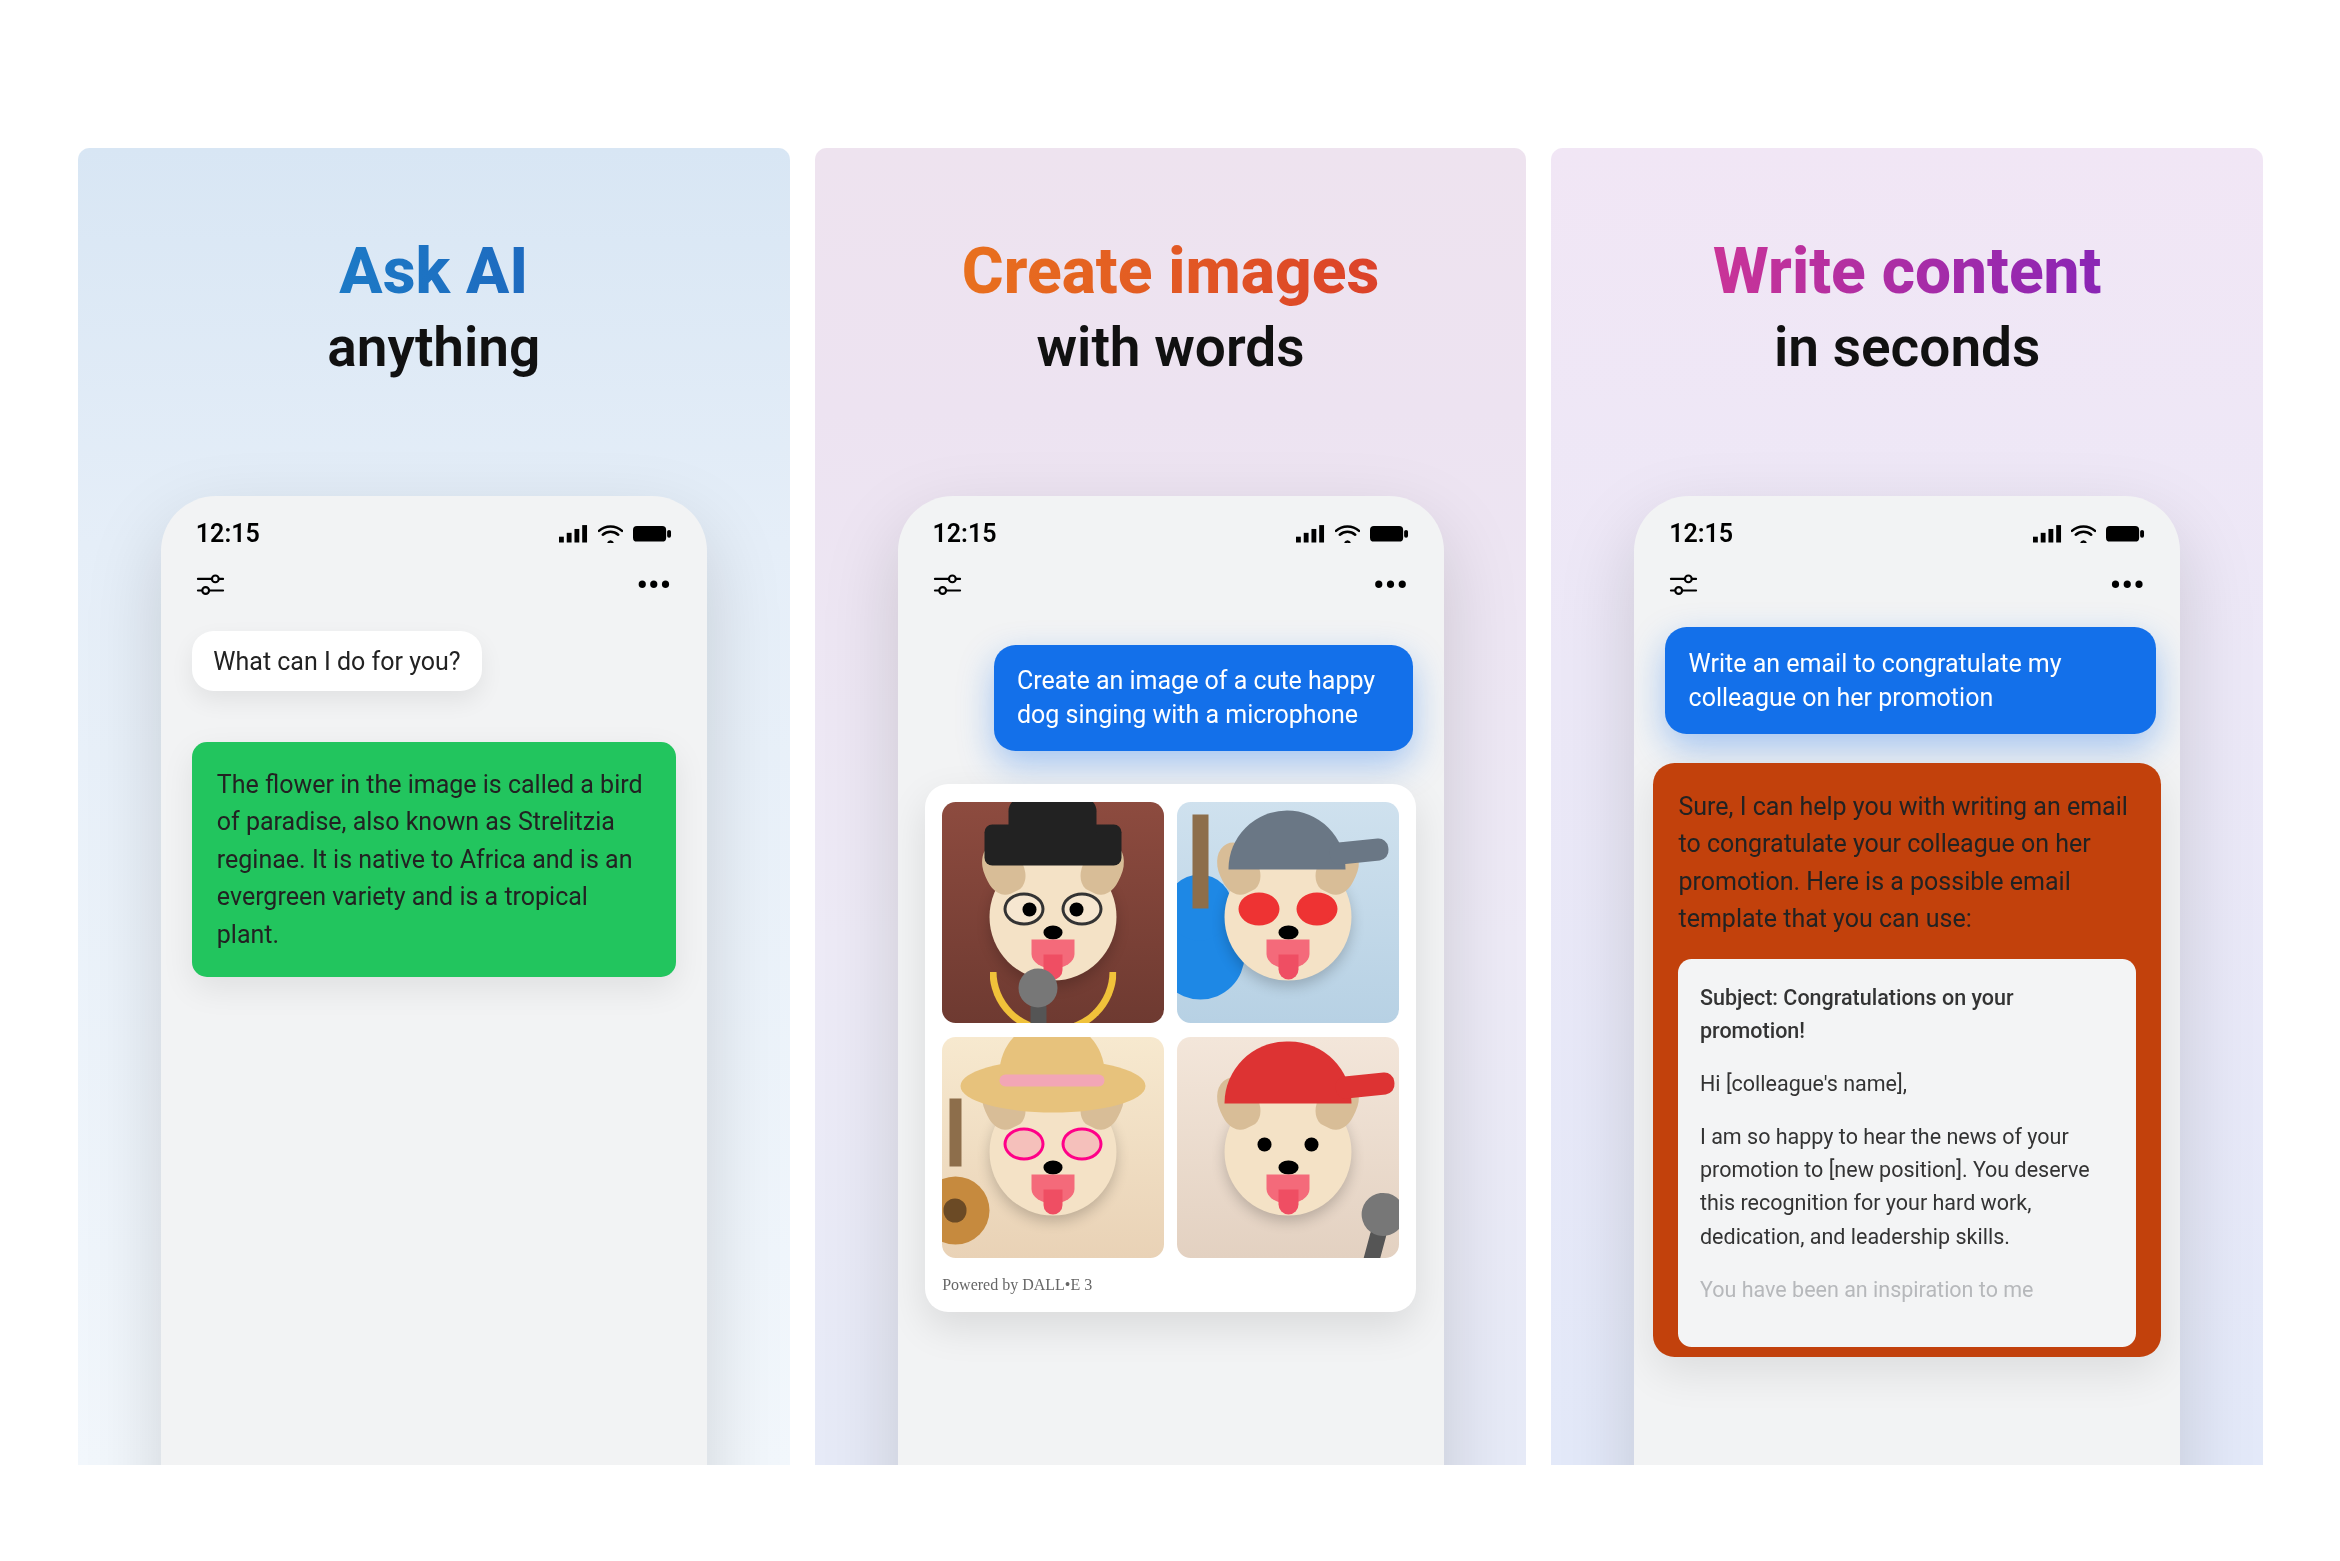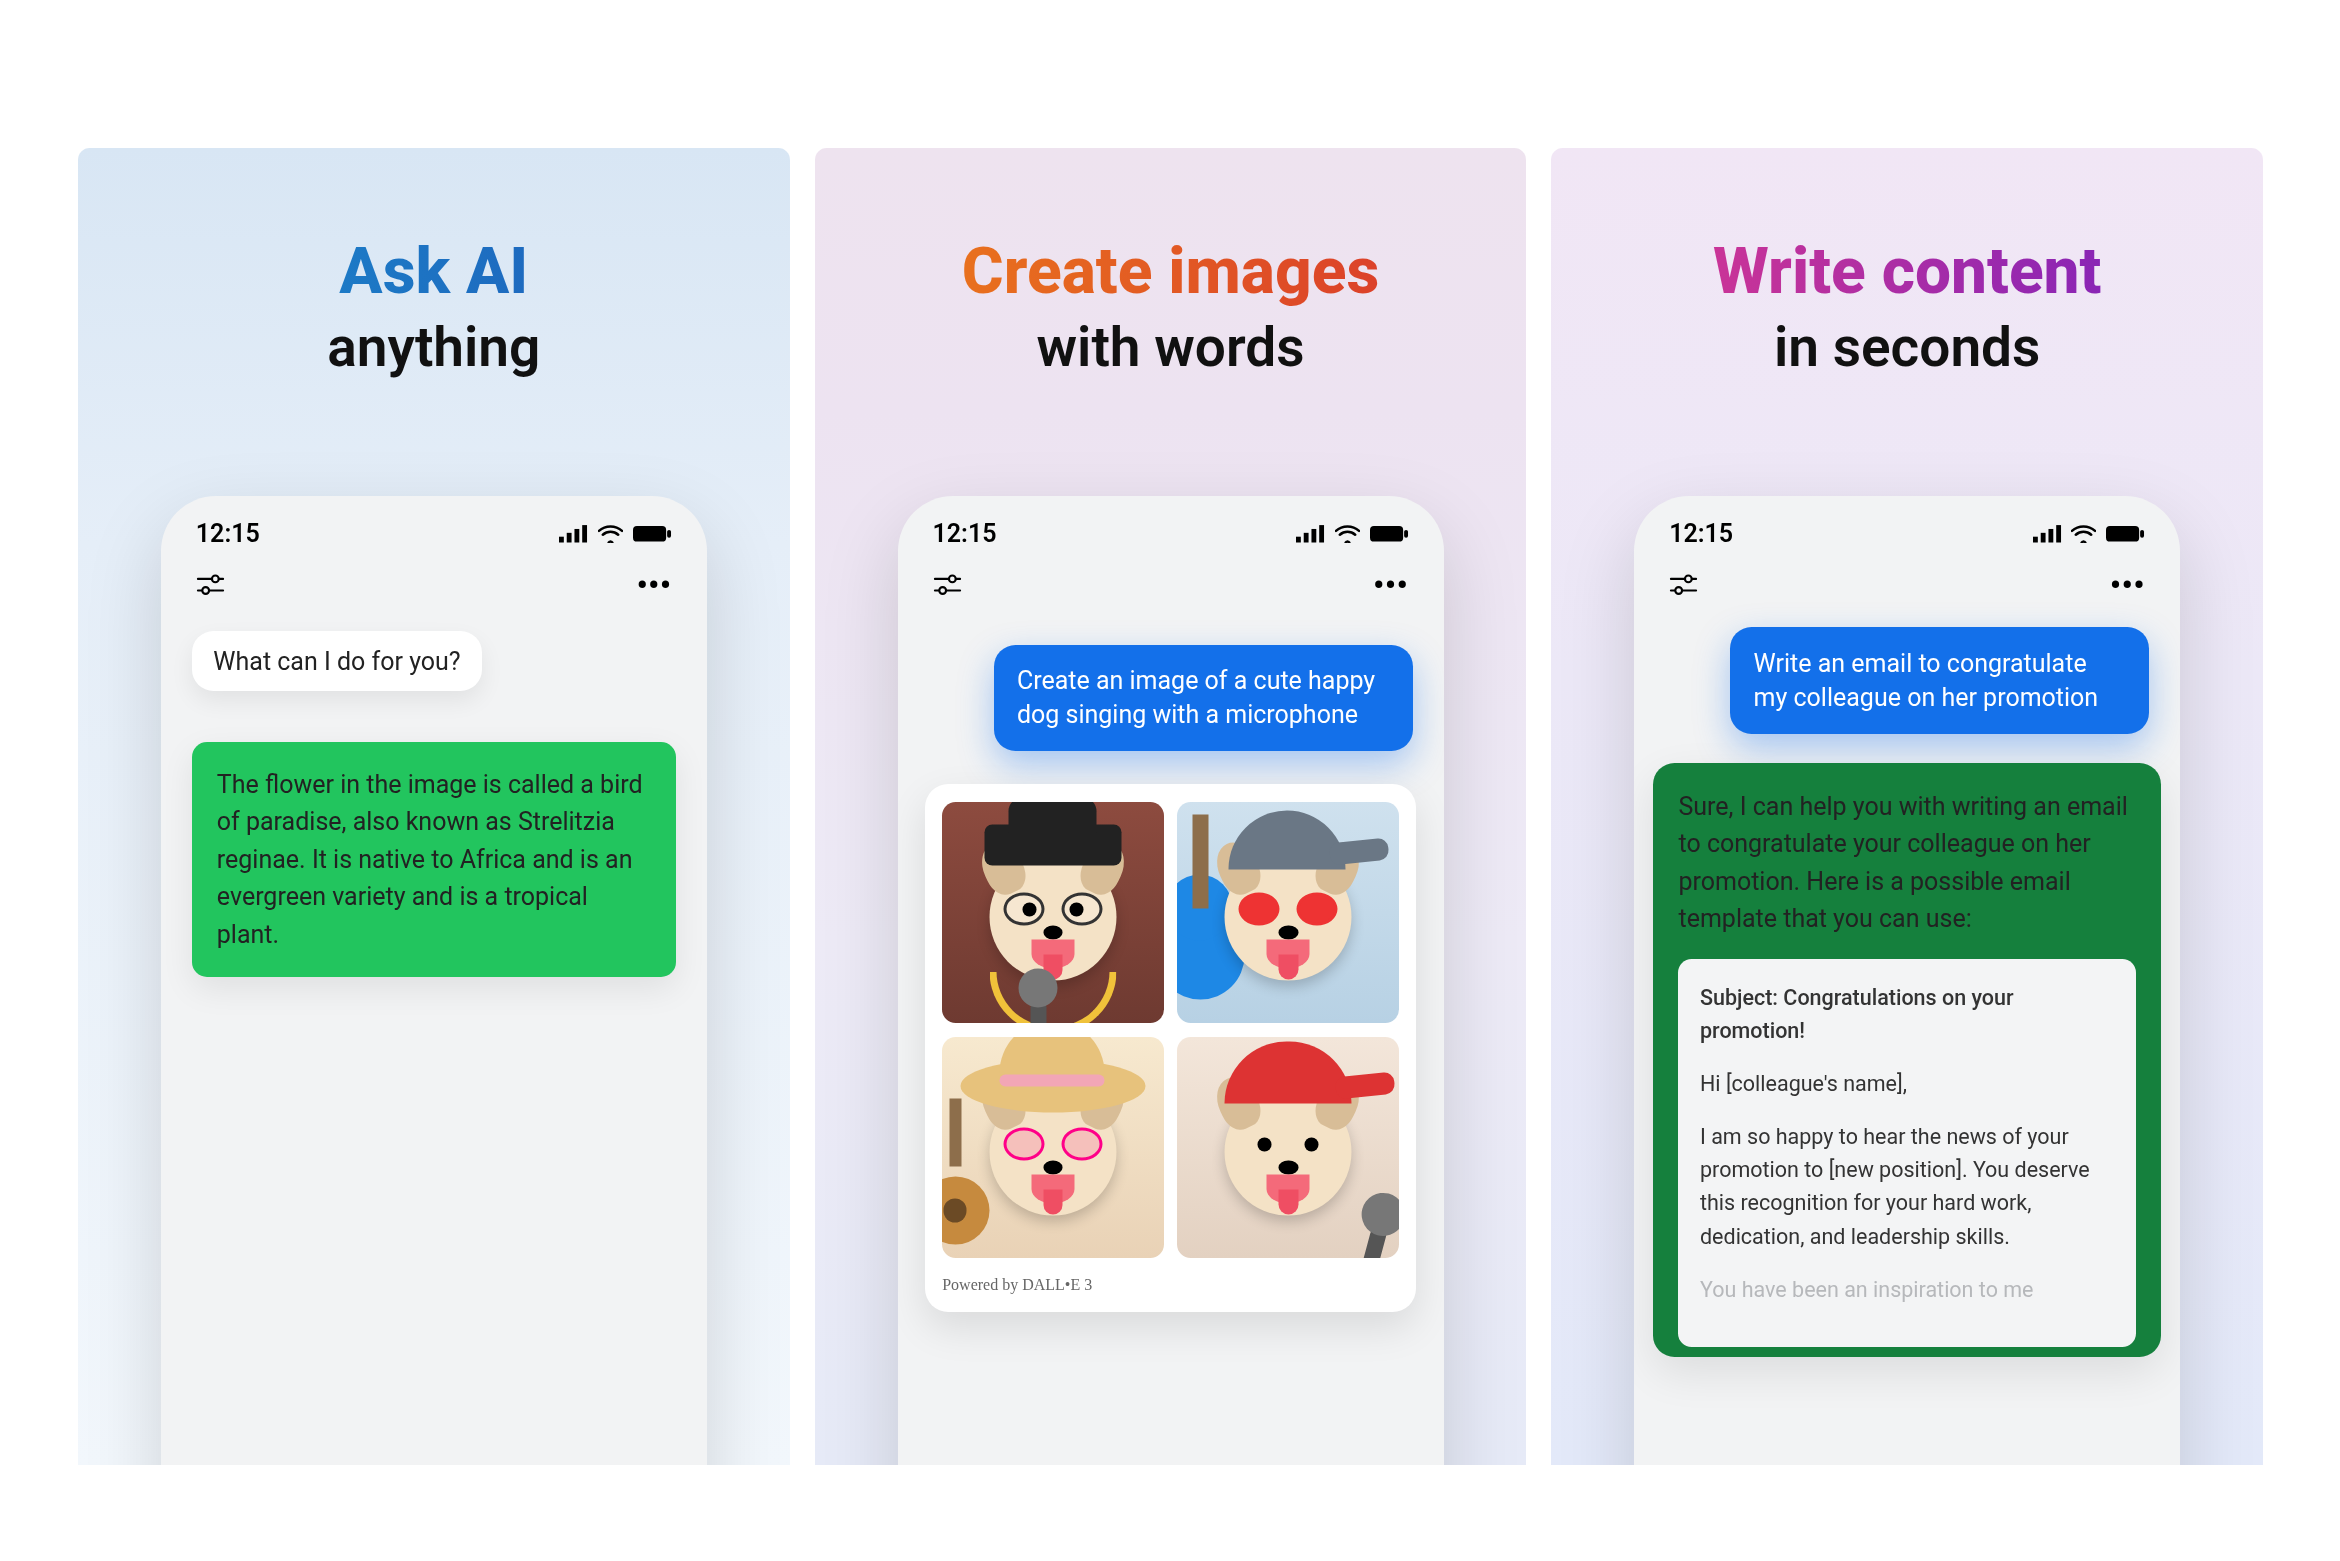--- a/index.html
+++ b/index.html
@@ -282,32 +282,32 @@
   .panel-2 .tile3 .uke .un { position:absolute; width:11.7px; height:68px; background:#8d6e4b; top:-19.5px; left:38px; }
   .panel-2 .tile4 .cap4 { position:absolute; width:127px; height:62px; background:#d33; border-radius:62px 62px 0 0; top:-47px; left:0; }
   .panel-2 .tile4 .cap4::after { content:""; position:absolute; width:59px; height:21.5px; background:#d33; border-radius:9.8px; bottom:7.8px; right:-43px; transform:rotate(-6deg); }
   .panel-2 .tile4 .mic4 { position:absolute; bottom:-70px; right:-29px; width:15.6px; height:59px; background:#555; border-radius:7.8px; transform:rotate(15deg); }
   .panel-2 .tile4 .mic4::before { content:""; position:absolute; width:43px; height:43px; background:#777; border-radius:50%; top:-35px; left:-13.7px; }
 
   
   .panel-3 .user-prompt3 {
     margin-top: 11.7px;
     margin-left: auto;
-    width: 419px;
+    width: 491px;
     background: #1370ea;
     color: #fff;
     border-radius: 21.5px;
     padding: 19.5px 23.4px;
     font-size: 25px;
     line-height: 1.35;
     box-shadow: 0 13.7px 35px rgba(19,112,234,0.35);
   }
   .panel-3 .reply-card {
     margin-top: 29px;
-    background: #15803d;
+    background: #c2410c;
     border-radius: 21.5px;
     padding: 25px 25px 9.8px 25px;
     box-shadow: 0 15.6px 43px rgba(0,0,0,0.09);
     margin-left: -11.7px;
     margin-right: -11.7px;
   }
   .panel-3 .reply-intro {
     font-size: 25px;
     line-height: 1.5;
     color: #222;

